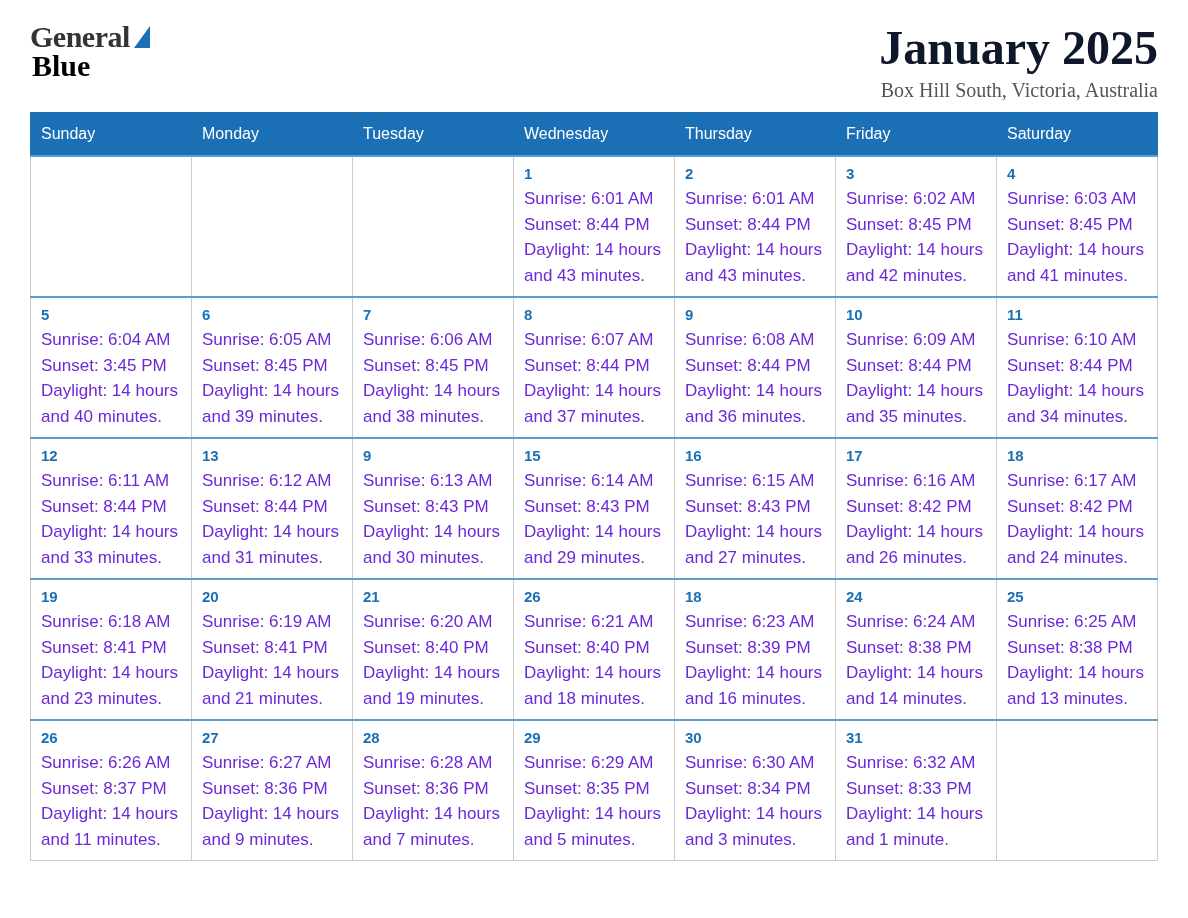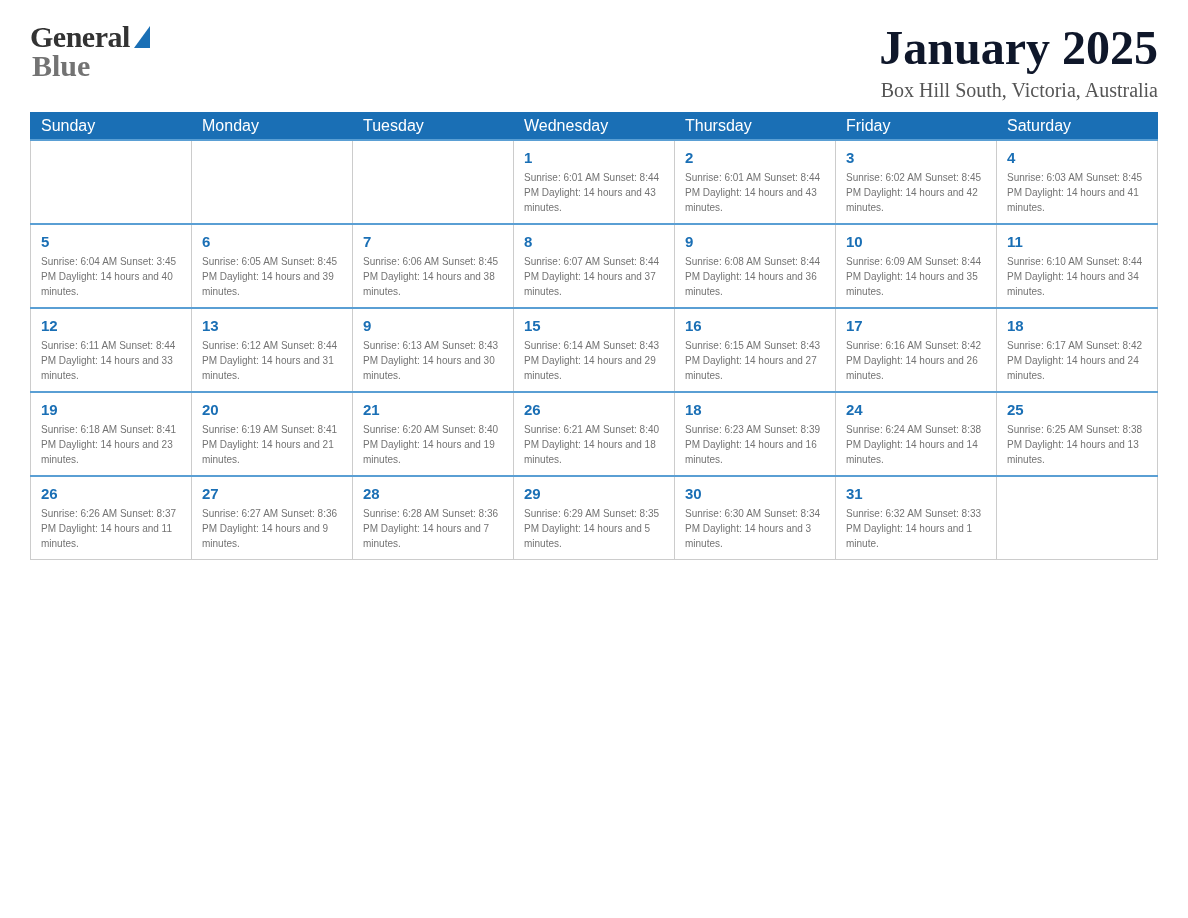--- a/index.html
+++ b/index.html
@@ -31,21 +31,21 @@
       margin-top: 4px;
     }
     .calendar {
       width: 100%;
       border-collapse: collapse;
       margin-top: 10px;
     }
     .calendar th {
       background-color: #1a6fb5;
       color: #fff;
-      padding: 4px 10px;
+      padding: 12px 10px;
       text-align: left;
       font-size: 16px;
       font-weight: normal;
       border: 1px solid #1a6fb5;
     }
     .calendar td {
       vertical-align: top;
       padding: 8px 10px;
       border: 1px solid #ccc;
       width: 14.28%;
@@ -57,22 +57,22 @@
       border-top: 2px solid #5a9fd4;
     }
     .day-number {
       font-size: 15px;
       font-weight: bold;
       color: #1a6fb5;
       display: block;
       margin-bottom: 4px;
     }
     .day-info {
-      color: #737373;
-      font-size: 10px;
+      color: #6d28d9;
+      font-size: 17px;
       line-height: 1.5;
     }
     .empty-cell {
       background: #fff;
     }
     .logo-container {
       display: flex;
       flex-direction: column;
       line-height: 1.1;
     }
@@ -92,21 +92,21 @@
       border-style: solid;
       border-width: 0 0 22px 16px;
       border-color: transparent transparent #1a6fb5 transparent;
       margin-left: 4px;
       margin-bottom: 0px;
       display: inline-block;
     }
     .blue-text {
       font-size: 30px;
       font-weight: bold;
-      color: #737373;
+      color: #000000;
       margin-left: 2px;
     }
     .logo-row2 {
       display: flex;
       align-items: center;
       margin-top: -4px;
     }
   </style>
 </head>
 <body>

